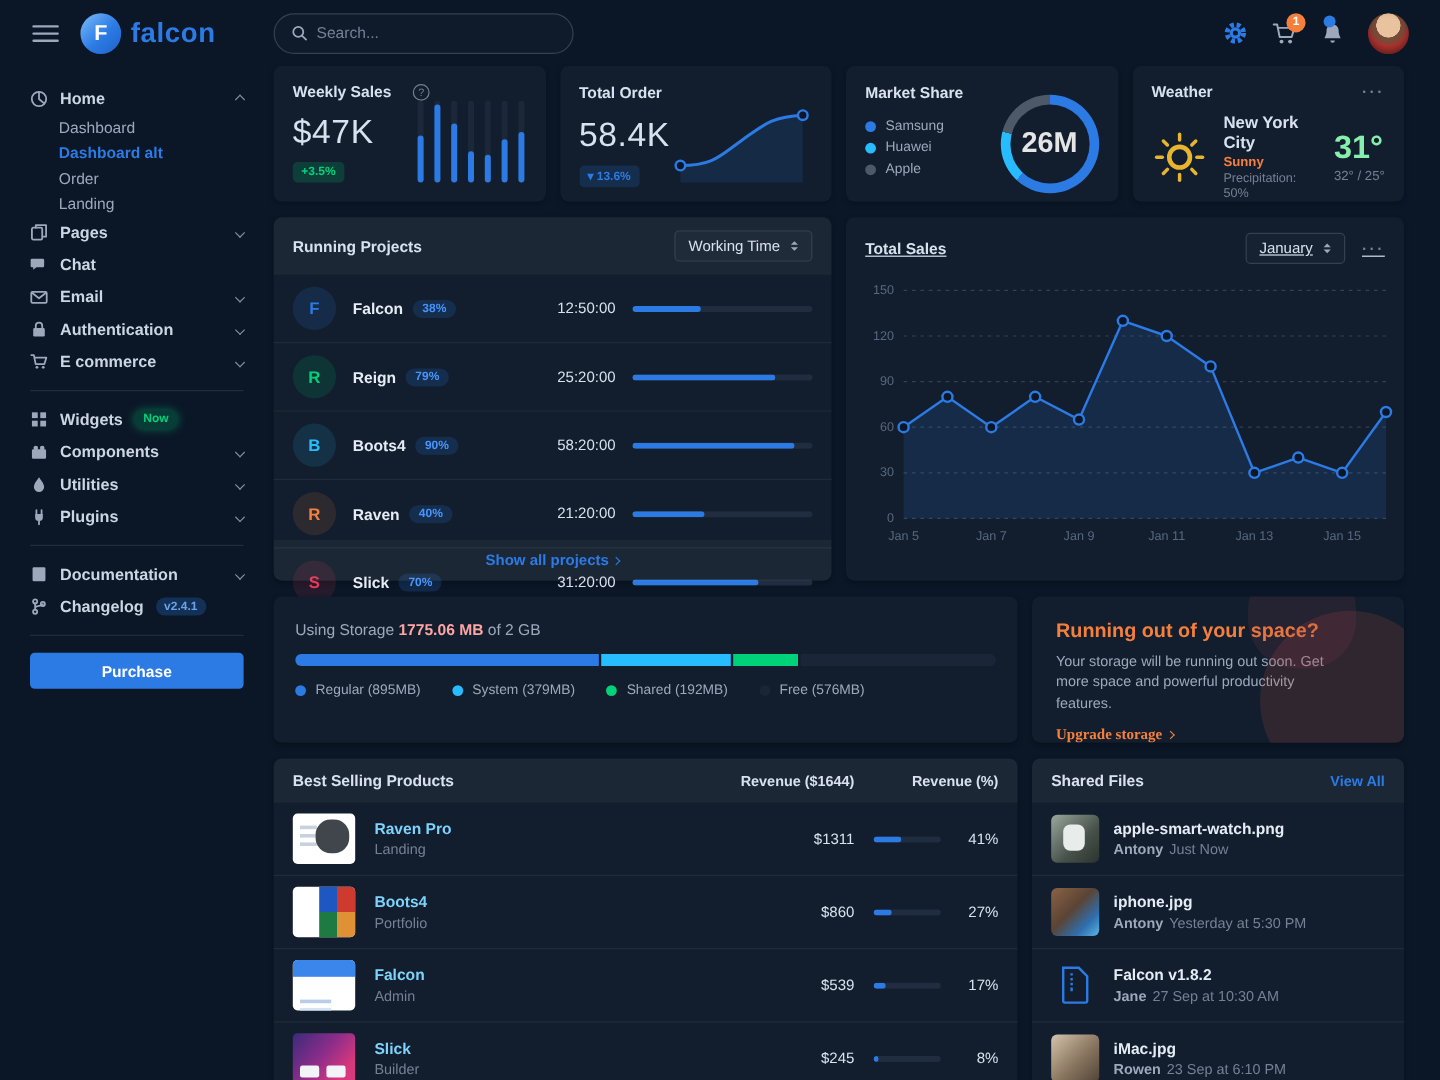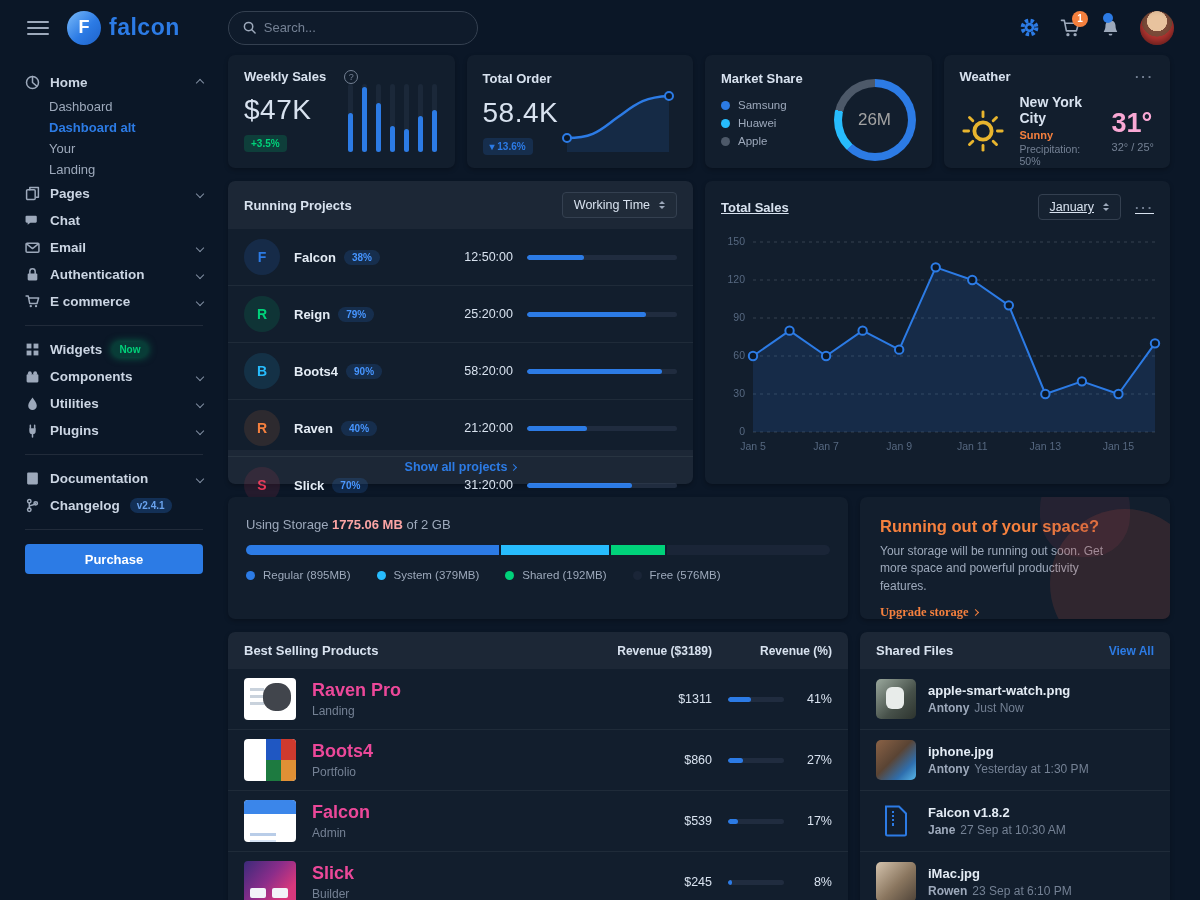--- a/index.html
+++ b/index.html
@@ -61,28 +61,28 @@
   .badge-blue { background:rgba(44,123,229,.18); color:#2c7be5; }
   .weekly-bars { position:absolute; right:18px; bottom:16px; height:68px; display:flex; align-items:flex-end; gap:9px; }
   .wbar-track { width:5px; height:100%; background:#1b2839; border-radius:3px; display:flex; align-items:flex-end; }
   .wbar-fill { width:100%; border-radius:3px; }
   .spark { position:absolute; right:14px; bottom:14px; }
   
   .ms-legend { margin-top:12px; display:flex; flex-direction:column; gap:6px; }
   .legend-item { display:flex; align-items:center; gap:8px; font-size:11.5px; color:#9da9bb; }
   .dot { width:9px; height:9px; border-radius:50%; flex:0 0 9px; }
   .donut { position:absolute; right:16px; top:24px; width:82px; height:82px; border-radius:50%; display:flex; align-items:center; justify-content:center; }
-  .donut-hole { width:66px; height:66px; background:#121e2d; border-radius:50%; display:flex; align-items:center; justify-content:center; font-size:17px; font-weight:normal; color:#a3a3a3; }
+  .donut-hole { width:66px; height:66px; background:#121e2d; border-radius:50%; display:flex; align-items:center; justify-content:center; font-size:24px; font-weight:bold; color:#e5e5e5; }
   
   .weather-body { display:flex; align-items:center; gap:14px; margin-top:10px; }
   .weather-mid { flex:1; }
   .weather-city { font-size:14px; font-weight:bold; }
   .weather-cond { color:#f5803e; font-size:11px; font-weight:bold; margin-top:3px; }
   .weather-prec { color:#748194; font-size:10.5px; margin-top:2px; }
-  .weather-temp { font-size:27px; color:#f9a8d4; font-weight:bold; }
+  .weather-temp { font-size:27px; color:#86efac; font-weight:bold; }
   .weather-range { color:#748194; font-size:11px; margin-top:2px; text-align:right; }
   .dots-menu { color:#748194; letter-spacing:2px; font-weight:bold; cursor:pointer; font-size:13px; }
   .dots-menu::before { content:"···"; }
   
   .select { display:inline-flex; align-items:center; gap:9px; border:1px solid #344050; border-radius:4px; padding:5px 11px; font-size:12.5px; color:#d8e2ef; cursor:pointer; background:rgba(255,255,255,.02); }
   .updown { display:inline-flex; flex-direction:column; gap:2px; }
   .updown i { width:0; height:0; border:3.5px solid transparent; display:block; }
   .updown i.u { border-bottom-color:#9da9bb; border-top-width:0; }
   .updown i.d { border-top-color:#9da9bb; border-bottom-width:0; }
   
@@ -126,21 +126,21 @@
   .t-raven::after { content:""; position:absolute; right:5px; top:5px; width:28px; height:28px; border-radius:45%; background:#41454c; }
   .t-raven::before { content:""; position:absolute; left:6px; top:10px; width:14px; height:3px; background:#c9d2dc; box-shadow:0 7px 0 #c9d2dc, 0 14px 0 #c9d2dc; }
   .t-boots { background:#fff; }
   .t-boots::before { content:""; position:absolute; right:0; top:0; width:30px; height:21px; background:linear-gradient(90deg,#1f57c2 0 50%,#cf3a2e 50%); }
   .t-boots::after { content:""; position:absolute; right:0; bottom:0; width:30px; height:21px; background:linear-gradient(90deg,#1d7a40 0 50%,#e09035 50%); }
   .t-falcon { background:#fff; }
   .t-falcon::before { content:""; position:absolute; left:0; top:0; right:0; height:14px; background:#3b86ea; }
   .t-falcon::after { content:""; position:absolute; left:6px; bottom:6px; width:26px; height:3px; background:#b9cde8; box-shadow:0 7px 0 #d7e4f5; }
   .t-slick { background:linear-gradient(130deg,#3c2a7a 0%,#8a2d8a 45%,#d8387c 80%); }
   .t-slick::after { content:""; position:absolute; left:6px; bottom:5px; width:16px; height:10px; border-radius:2px; background:#f2f4f8; box-shadow:22px 0 0 #f2f4f8; }
-  .bs-name { font-size:18px; font-weight:bold; color:#ec4899; }
+  .bs-name { font-size:13px; font-weight:bold; color:#7dd3fc; }
   .bs-cat { font-size:12px; color:#748194; margin-top:3px; }
   .bs-right { margin-left:auto; display:flex; align-items:center; gap:16px; }
   .bs-rev { width:52px; text-align:right; font-size:12.5px; color:#d8e2ef; }
   .bs-bar { width:56px; height:5px; background:#202c3f; border-radius:3px; overflow:hidden; }
   .bs-pct { width:32px; text-align:right; font-size:12.5px; color:#d8e2ef; }
   
   .sf-view { margin-left:auto; font-size:12px; font-weight:bold; color:#2c7be5; cursor:pointer; }
   .sf-row { display:flex; align-items:center; padding:10px 16px; border-bottom:1px solid rgba(255,255,255,.06); }
   .sf-thumb { width:40px; height:40px; border-radius:5px; margin-right:12px; flex:0 0 40px; position:relative; overflow:hidden; }
   .f-watch { background:linear-gradient(135deg,#9aa89d 0%,#47514a 60%,#2c332e 100%); }
@@ -204,21 +204,21 @@
   <div class="nav-item">
     <svg class="sicon" viewBox="0 0 14 14">
         <circle cx="7" cy="7" r="5.6"></circle>
         <path d="M7 1.4V7l4 3.4"></path>
       </svg>
     <span>Home</span>
     <span class="chev up"></span>
   </div>
   <div class="nav-sub">Dashboard</div>
   <div class="nav-sub active">Dashboard alt</div>
-  <div class="nav-sub">Your</div>
+  <div class="nav-sub">Order</div>
   <div class="nav-sub">Landing</div>
 
   <div class="nav-item">
     <svg class="sicon" viewBox="0 0 14 14">
         <rect x="1.5" y="3.5" width="8" height="9.2" rx="1"></rect>
         <path d="M4.5 3.5v-2h8v9h-2"></path>
       </svg>
     <span>Pages</span>
     <span class="chev down"></span>
   </div>
@@ -580,21 +580,21 @@
       <p>Your storage will be running out soon. Get more space and powerful productivity features.</p>
       <span class="upgrade-link"><span>Upgrade storage</span><span class="chev-r"></span></span>
     </div>
   </div>
 
   <div class="row row34">
     <div class="card">
       <div class="card-strip">
         <span class="card-title">Best Selling Products</span>
         <div class="bs-cols">
-          <span class="bs-col">Revenue ($3189)</span>
+          <span class="bs-col">Revenue ($1644)</span>
           <span class="bs-col">Revenue (%)</span>
         </div>
       </div>
 
       <div class="bs-row">
         <div class="thumb t-raven"></div>
         <div>
             <div class="bs-name">Raven Pro</div>
             <div class="bs-cat">Landing</div>
           </div>
@@ -660,21 +660,21 @@
         <div class="sf-thumb f-watch"></div>
         <div>
           <div class="sf-name">apple-smart-watch.png</div>
           <div class="sf-meta"><span class="usr">Antony</span><span class="tm">Just Now</span></div>
         </div>
       </div>
       <div class="sf-row">
         <div class="sf-thumb f-iphone"></div>
         <div>
           <div class="sf-name">iphone.jpg</div>
-          <div class="sf-meta"><span class="usr">Antony</span><span class="tm">Yesterday at 1:30 PM</span></div>
+          <div class="sf-meta"><span class="usr">Antony</span><span class="tm">Yesterday at 5:30 PM</span></div>
         </div>
       </div>
       <div class="sf-row">
         <div class="sf-thumb" style="display:flex;align-items:center;justify-content:center;">
           <svg width="26" height="32" viewBox="0 0 26 32">
               <path d="M3 1.5h13l7 7V29a1.5 1.5 0 0 1-1.5 1.5h-17A1.5 1.5 0 0 1 3 29z" fill="none" stroke="#2c7be5" stroke-width="2"></path>
               <path d="M10 6v2M10 10v2M10 14v2M10 18v3" stroke="#2c7be5" stroke-width="2"></path>
             </svg>
         </div>
         <div>

